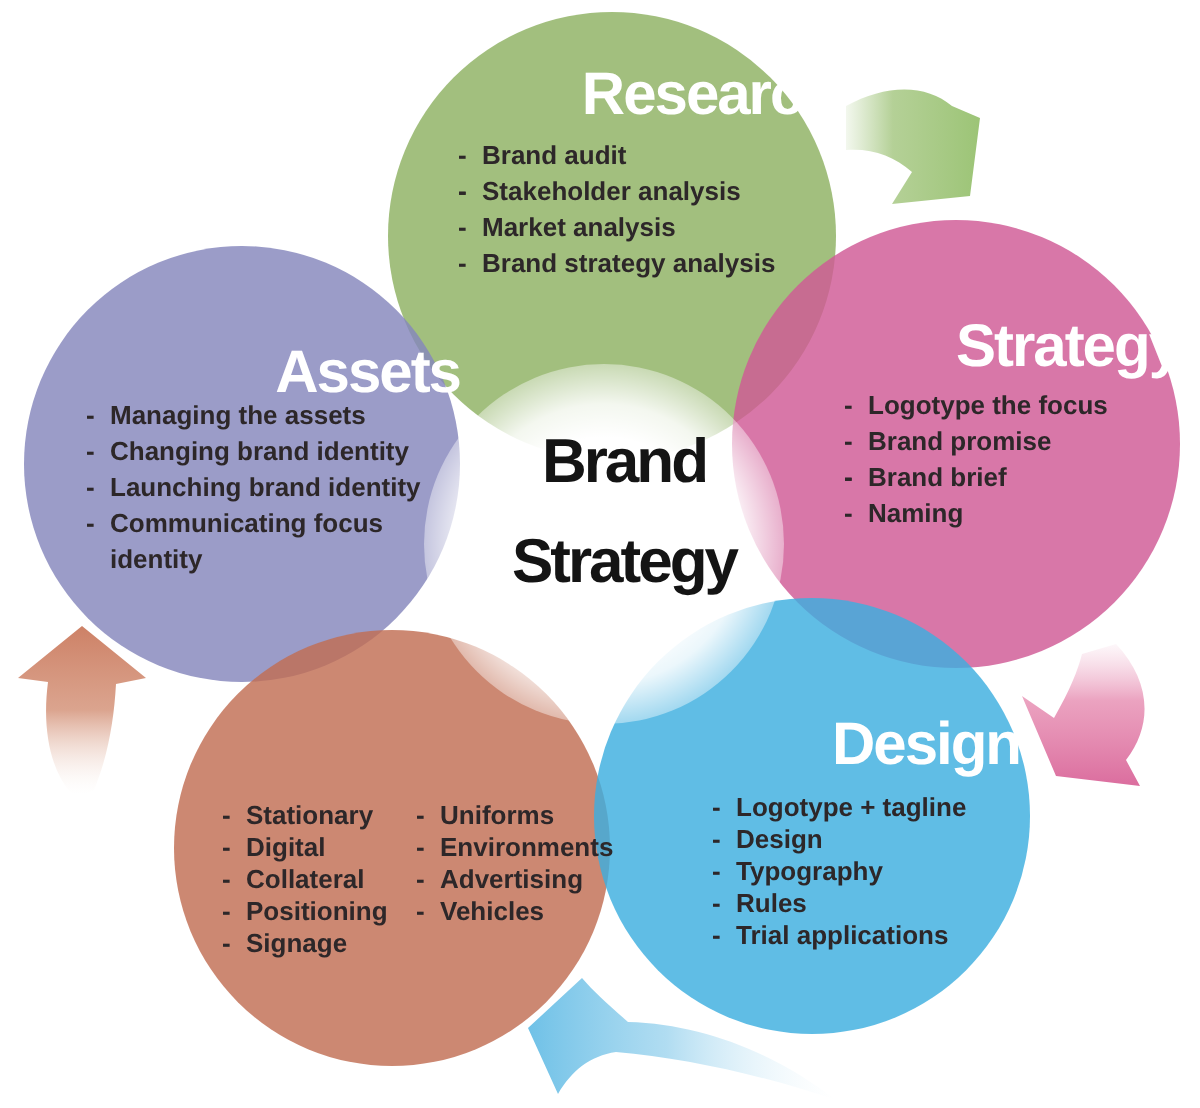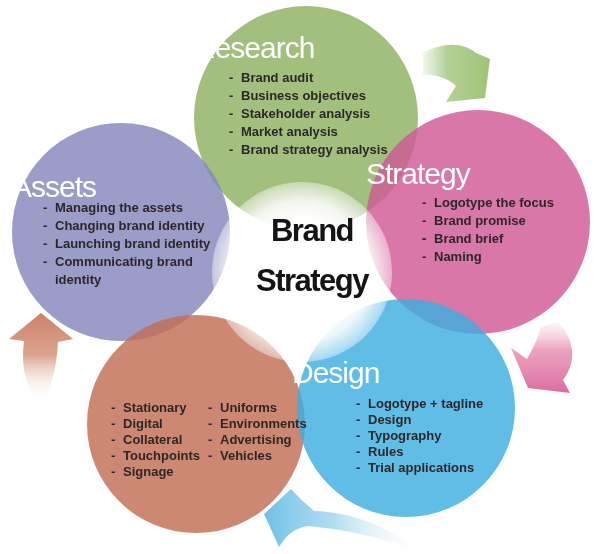--- a/index.html
+++ b/index.html
@@ -8,22 +8,22 @@
     font-family:"Liberation Sans",sans-serif;
   }
   .circle{position:absolute;border-radius:50%;}
   .c-research  {left:194px;top:6px;  width:224px;height:224px;background:rgba(141,177,98,.82); z-index:1;}
   .c-assets    {left:12px; top:123px;width:218px;height:218px;background:rgba(133,134,188,.82);z-index:2;}
   .c-strategy  {left:366px;top:110px;width:224px;height:224px;background:rgba(207,89,149,.82); z-index:2;}
   .c-touchpoints{left:87px;top:315px;width:218px;height:218px;background:rgba(193,110,83,.82); z-index:3;}
   .c-design    {left:297px;top:299px;width:218px;height:218px;background:rgba(61,174,223,.82); z-index:4;}
 
   .ctitle{
-    position:absolute;z-index:6;color:#ffffff;font-weight:normal;font-size:30px;
-    letter-spacing:-1px;text-align:left;white-space:nowrap;
+    position:absolute;z-index:6;color:#ffffff;font-weight:bold;font-size:30px;
+    letter-spacing:-1px;text-align:right;white-space:nowrap;
   }
   .t-research  {left:194px;top:31px; width:224px;}
   .t-assets    {left:12px; top:170px;width:218px;}
   .t-strategy  {left:366px;top:157px;width:224px;}
   .t-touchpoints{left:87px;top:354px;width:218px;}
   .t-design    {left:292px;top:356px;width:218px;}
 
   .clist{
     position:absolute;z-index:6;list-style:none;margin:0;padding:0;
     font-size:13px;font-weight:bold;color:#2d2729;
@@ -74,46 +74,46 @@
     <div>Strategy</div>
   </div>
 
   <div class="ctitle t-research">Research</div>
   <div class="ctitle t-assets">Assets</div>
   <div class="ctitle t-strategy">Strategy</div>
   <div class="ctitle t-design">Design</div>
 
   <ul class="clist lh18 l-research">
     <li><span class="dash">-</span><span>Brand audit</span></li>
-    <li><span class="dash">-</span><span>Business objectives</span></li>
+    <li><span class="dash">-</span></li>
     <li><span class="dash">-</span><span>Stakeholder analysis</span></li>
     <li><span class="dash">-</span><span>Market analysis</span></li>
     <li><span class="dash">-</span><span>Brand strategy analysis</span></li>
   </ul>
 
   <ul class="clist lh18 l-strategy">
     <li><span class="dash">-</span><span>Logotype the focus</span></li>
     <li><span class="dash">-</span><span>Brand promise</span></li>
     <li><span class="dash">-</span></li>
     <li><span class="dash">-</span><span>Brand brief</span></li>
     <li><span class="dash">-</span><span>Naming</span></li>
   </ul>
 
   <ul class="clist lh18 l-assets">
     <li><span class="dash">-</span><span>Managing the assets</span></li>
     <li><span class="dash">-</span><span>Changing brand identity</span></li>
     <li><span class="dash">-</span><span>Launching brand identity</span></li>
-    <li><span class="dash">-</span><span>Communicating brand identity</span></li>
+    <li><span class="dash">-</span><span>Communicating focus identity</span></li>
   </ul>
 
   <ul class="clist lh16 l-touch-left">
     <li><span class="dash">-</span><span>Stationary</span></li>
     <li><span class="dash">-</span><span>Digital</span></li>
     <li><span class="dash">-</span><span>Collateral</span></li>
-    <li><span class="dash">-</span><span>Touchpoints</span></li>
+    <li><span class="dash">-</span><span>Positioning</span></li>
     <li><span class="dash">-</span><span>Signage</span></li>
   </ul>
   <ul class="clist lh16 l-touch-right">
     <li><span class="dash">-</span><span>Uniforms</span></li>
     <li><span class="dash">-</span><span>Environments</span></li>
     <li><span class="dash">-</span><span>Advertising</span></li>
     <li><span class="dash">-</span><span>Vehicles</span></li>
   </ul>
 
   <ul class="clist lh16 l-design">

